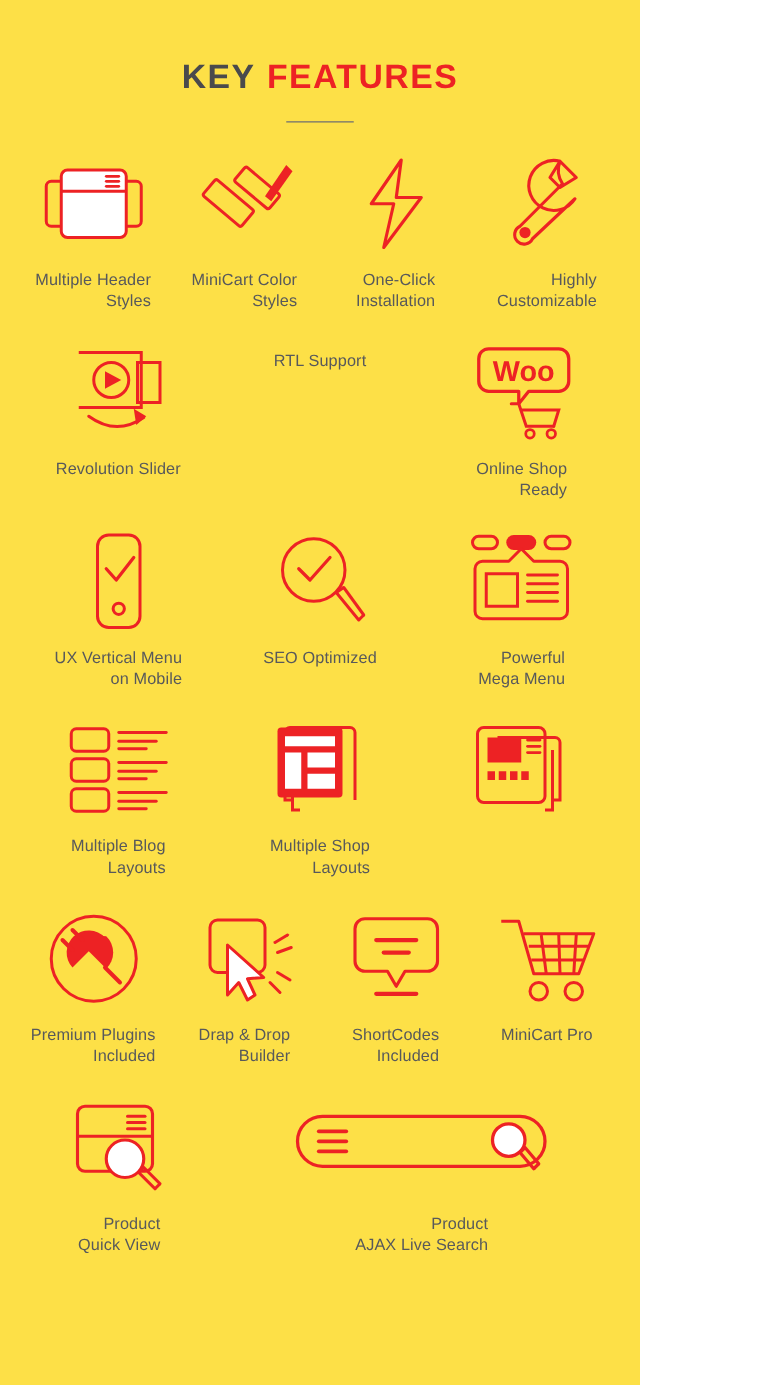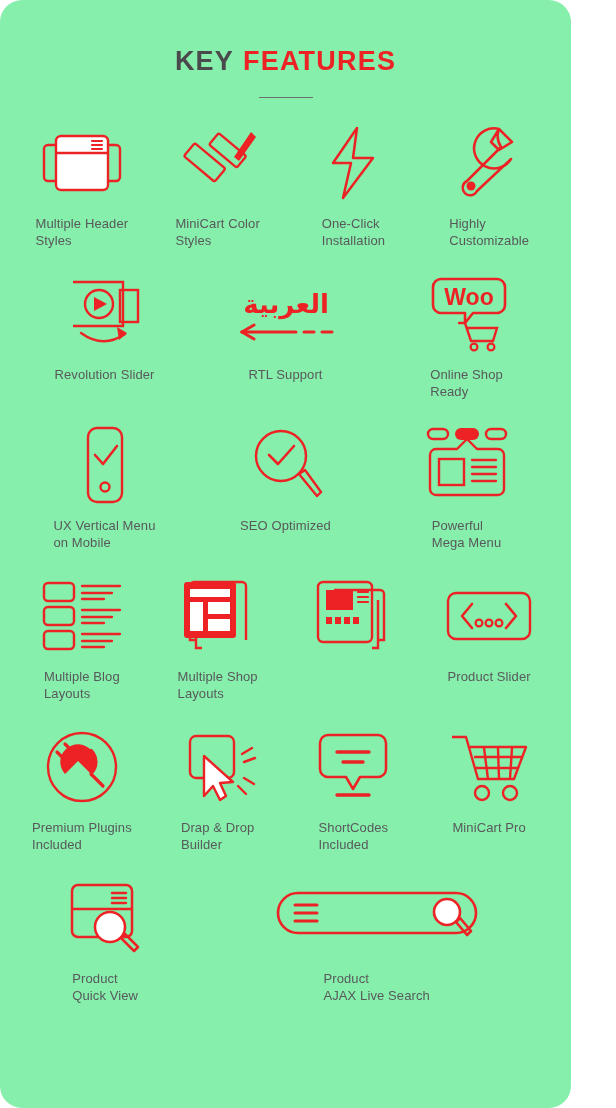--- a/index.html
+++ b/index.html
@@ -5,26 +5,25 @@
   * { box-sizing: border-box; margin: 0; padding: 0; }
 
   html, body {
     width: 616px;
     height: 1108px;
     background: #ffffff;
     font-family: "Liberation Sans", sans-serif;
   }
 
   .page {
-    width: 571px;
+    width: 512px;
     height: 1108px;
     position: relative;
-    background: #86efac;
+    background: #fde047;
     overflow: hidden;
-    border-radius: 22px;
   }
 
   
   .heading-wrap {
     padding-top: 48px;
     text-align: center;
   }
   .heading {
     font-size: 27px;
     font-weight: bold;
@@ -67,21 +66,21 @@
     display: flex;
     align-items: center;
     justify-content: center;
   }
 
   .label {
     margin-top: 9px;
     font-size: 13px;
     line-height: 17px;
     color: #58595B;
-    text-align: left;
+    text-align: right;
     white-space: pre-line;
     letter-spacing: 0.1px;
   }
 
   
   .row + .row { margin-top: 22px; }
 
   svg { display: block; overflow: visible; }
 
   .arabic {
@@ -177,32 +176,20 @@
             <path d="M31 21 L44 28 L31 35 Z" fill="#ED2224"></path>
             <path d="M18 57 q22 16 44 1" fill="none" stroke="#ED2224" stroke-width="2.4" stroke-linecap="round"></path>
             <path d="M54 51 L64 57 L56 64 Z" fill="#ED2224"></path>
           </svg>
         </div>
         <div class="label">Revolution Slider</div>
       </div>
 
 
       <div class="cell">
-        <div class="icon-box">
-          <svg width="104" height="70" viewBox="0 0 104 70">
-            <text class="arabic" x="52" y="34" text-anchor="middle">العربية</text>
-            <g stroke="#ED2224" stroke-width="3" stroke-linecap="round" fill="none">
-              <path d="M8 53 H62"></path>
-              <path d="M8 53 L20 46"></path>
-              <path d="M8 53 L20 60"></path>
-              <path d="M70 53 H80"></path>
-              <path d="M88 53 H98"></path>
-            </g>
-          </svg>
-        </div>
         <div class="label">RTL Support</div>
       </div>
 
       <div class="cell">
         <div class="icon-box">
           <svg width="80" height="78" viewBox="0 0 80 78">
             <path d="M14 4 H70 a8 8 0 0 1 8 8 V30 a8 8 0 0 1 -8 8 H46 l-8 10 l0 -10 H14 a8 8 0 0 1 -8 -8 V12 a8 8 0 0 1 8 -8 Z" fill="none" stroke="#ED2224" stroke-width="2.6" stroke-linejoin="round"></path>
             <text x="42" y="30" text-anchor="middle" fill="#ED2224" font-family="Liberation Sans, sans-serif" font-size="23" font-weight="bold">Woo</text>
             <g fill="none" stroke="#ED2224" stroke-width="2.4" stroke-linecap="round">
               <path d="M32 48 H38 L44 66 H66"></path>
@@ -331,35 +318,20 @@
             <g fill="#ED2224">
               <rect x="12" y="39" width="6" height="7"></rect>
               <rect x="21" y="39" width="6" height="7"></rect>
               <rect x="30" y="39" width="6" height="7"></rect>
               <rect x="39" y="39" width="6" height="7"></rect>
             </g>
           </svg>
         </div>
       </div>
 
-      <div class="cell">
-        <div class="icon-box">
-          <svg width="86" height="50" viewBox="0 0 86 50">
-            <rect x="2" y="2" width="82" height="46" rx="8" fill="none" stroke="#ED2224" stroke-width="2.4"></rect>
-            <path d="M26 13 L16 25 L26 37" fill="none" stroke="#ED2224" stroke-width="2.6" stroke-linecap="round" stroke-linejoin="round"></path>
-            <path d="M60 13 L70 25 L60 37" fill="none" stroke="#ED2224" stroke-width="2.6" stroke-linecap="round" stroke-linejoin="round"></path>
-            <g fill="none" stroke="#ED2224" stroke-width="2.2">
-              <circle cx="33" cy="32" r="3.4"></circle>
-              <circle cx="43" cy="32" r="3.4"></circle>
-              <circle cx="53" cy="32" r="3.4"></circle>
-            </g>
-          </svg>
-        </div>
-        <div class="label">Product Slider</div>
-      </div>
     </div>
 
     <div class="row">
 
       <div class="cell">
         <div class="icon-box">
           <svg width="74" height="74" viewBox="0 0 74 74">
             <circle cx="37" cy="37" r="34" fill="none" stroke="#ED2224" stroke-width="2.4"></circle>
             <path d="M47 19 a18 18 0 0 1 0 26 L29 27 a18 18 0 0 1 18 -8 Z" fill="#ED2224"></path>
             <path d="M46 20 a17 17 0 0 0 -26 24 L44 20 Z" fill="#ED2224"></path>

